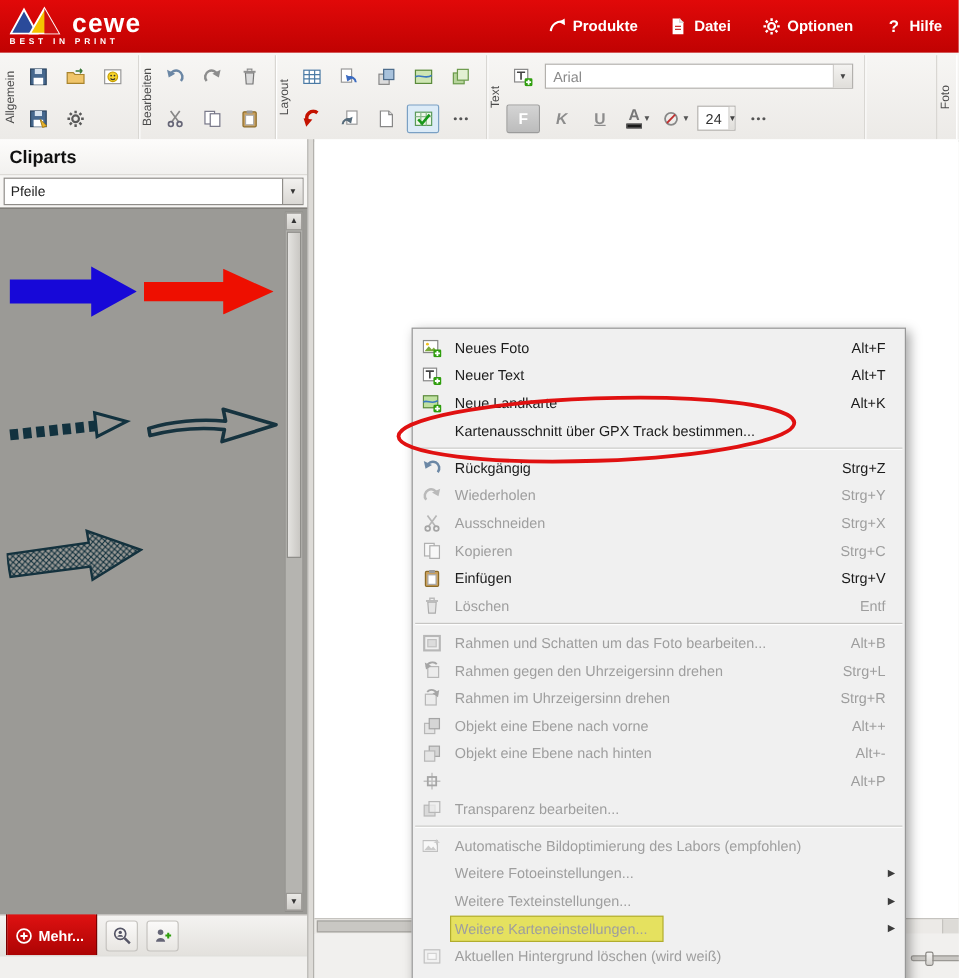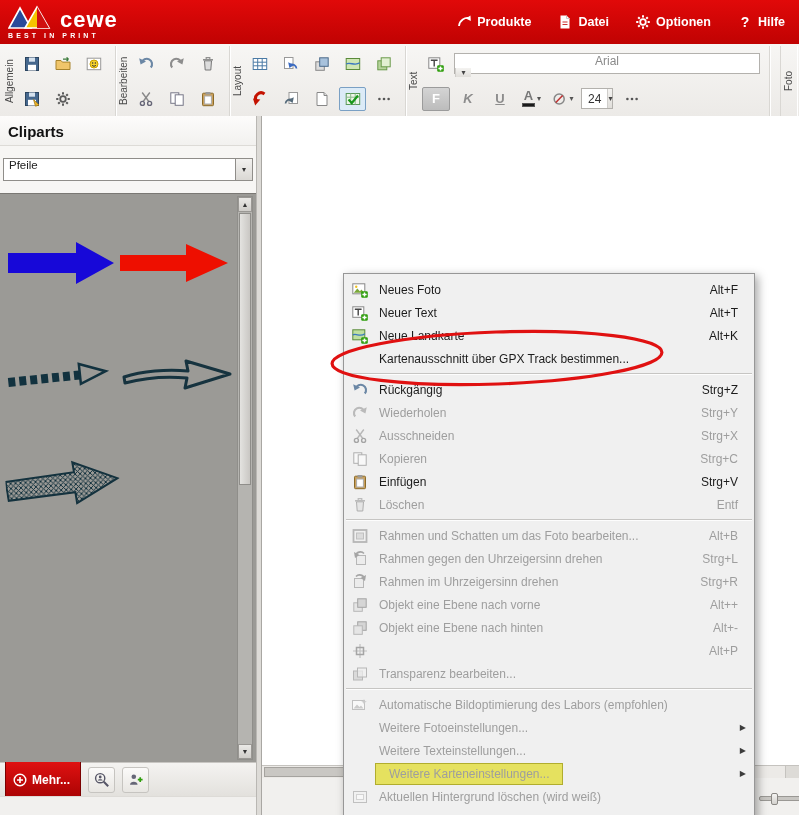--- a/index.html
+++ b/index.html
@@ -27,34 +27,34 @@
   .tbtn { min-width:27px; height:24px; display:flex; align-items:center; justify-content:center; border:1px solid transparent; border-radius:2px; margin:0 2px; cursor:pointer; }
   .tbtn.pressed { background:#dcebf7; border-color:#7aa0c4; }
   .dd { font-size:8px; color:#555; margin-left:2px; }
   .letterbtn { font-size:13px; color:#8c8c8c; font-weight:bold; width:28px; }
   .boldbtn { background:linear-gradient(#d4d4d4,#bcbcbc); border-color:#9b9b9b; color:#fff; }
   .italicbtn { font-style:italic; }
   .underlinebtn { text-decoration:underline; }
   .combo { background:#fff; border:1px solid #b3b1ad; height:21px; display:flex; align-items:center; margin:0 3px; }
   .combo-text { padding:0 6px; font-size:12px; color:#8a8a8a; flex:1; white-space:nowrap; }
   .combo-arrow { width:16px; align-self:stretch; display:flex; align-items:center; justify-content:center; font-size:8px; color:#444; border-left:1px solid #d0cecb; background:linear-gradient(#f4f3f1,#e0deda); }
-  .font-combo { width:306px;flex-direction:column; }
+  .font-combo { width:257px; }
   .size-combo { width:32px; }
   .size-combo .combo-text { color:#333; }
   .colorbtn { display:flex; align-items:center; padding:1px 3px; }
   .a-wrap { display:flex; flex-direction:column; align-items:center; }
   .a-glyph { font-size:13px; font-weight:bold; color:#777; line-height:12px; }
   .color-bar { width:13px; height:4px; background:#1a1a1a; border:1px solid #555; margin-top:1px; }
   .tb-foto { margin-left:auto; border-right:none; border-left:1px solid #d9d7d3; padding-right:2px; }
 
   
   #main { position:absolute; top:116px; left:0; right:0; bottom:0; display:flex; }
   #sidebar { width:256px; display:flex; flex-direction:column; background:#f7f6f4; }
   .sb-header { height:30px; padding:7px 0 0 8px; font-size:15px; font-weight:bold; color:#111; background:linear-gradient(#fdfcfb,#f2f1ef); border-bottom:1px solid #dddbd7; }
-  .sb-dropdown { height:23px; margin:12px 3px; background:#fff; border:1px solid #8f8d89; display:flex; align-items:flex-start; cursor:pointer; }
+  .sb-dropdown { height:23px; margin:2px 3px; background:#fff; border:1px solid #8f8d89; display:flex; align-items:center; cursor:pointer; }
   .sb-dd-text { flex:1; font-size:11.5px; color:#222; padding-left:5px; }
   .sb-dd-btn { width:17px; align-self:stretch; border-left:1px solid #8f8d89; background:linear-gradient(#f2f1ef,#dad8d4); display:flex; align-items:center; justify-content:center; font-size:8px; color:#333; }
   .sb-canvas { flex:1; background:#9b9a96; position:relative; border-top:1px solid #7a7874; overflow:hidden; }
   .clipart { position:absolute; cursor:pointer; }
   .sb-scrollbar { position:absolute; top:2px; bottom:2px; right:3px; width:16px; background:#b5b4b0; border:1px solid #8f8e8a; display:flex; flex-direction:column; }
   .sb-sb-up,.sb-sb-down { height:15px; flex:none; background:linear-gradient(#eae9e6,#cfcdc9); border:1px solid #9a9894; font-size:7px; color:#333; display:flex; align-items:center; justify-content:center; cursor:pointer; }
   .sb-sb-down { margin-top:auto; }
   .sb-sb-thumb { height:272px; flex:none; margin:1px; background:linear-gradient(90deg,#e4e3e0,#c9c7c3); border:1px solid #8f8e8a; cursor:pointer; }
   .sb-footer { height:34px; flex:none; background:linear-gradient(#f4f3f1,#e3e1dd); border-top:1px solid #c8c6c2; display:flex; align-items:center; padding:0 5px; gap:7px; }
   .mehr-btn { height:42px; background:linear-gradient(#e21212,#a60202); border:1px solid #7a0000; border-radius:3px; color:#fff; font-weight:bold; font-size:12px; display:flex; align-items:center; gap:4px; padding:0 10px 0 6px; cursor:pointer; box-shadow:inset 0 1px 0 rgba(255,255,255,.35); }
@@ -74,21 +74,21 @@
 
   
   #context-menu { position:absolute; left:343px; top:273px; width:412px; background:#f0f0f0; border:1px solid #979797; box-shadow:3px 3px 9px rgba(0,0,0,.35); padding:4px 0 12px; z-index:50; }
   .menu-item { display:flex; align-items:center; height:23px; padding:0 16px 0 8px; cursor:pointer; color:#1c1c1c; }
   .micon { width:16px; height:16px; margin-right:11px; flex:none; display:inline-flex; align-items:center; justify-content:center; }
   .menu-item.disabled { color:#9e9e9e; }
   .menu-item.disabled .micon { filter:grayscale(1) opacity(.55); }
   .menu-item .label { white-space:nowrap; }
   .menu-item .shortcut { margin-left:auto; padding-left:18px; white-space:nowrap; }
   .menu-item .subarrow { font-size:8px; color:#3c3c3c; margin:0 -8px 0 8px; }
-  .menu-item.hl .label { background:#e5e15f; box-shadow:0 0 0 1px #b1ad2e; padding:3px 12px 3px 13px; margin-left:-3px; }
+  .menu-item.hl .label { background:#e5e15f; box-shadow:0 0 0 1px #b1ad2e; padding:3px 12px 3px 3px; margin-left:-3px; }
   .menu-sep { border-top:1px solid #c6c5c3; border-bottom:1px solid #fdfdfd; margin:3px 2px; }
 
   
   #annotation { position:absolute; left:326px; top:327px; z-index:60; pointer-events:none; }
 </style>
 </head>
 <body>
 
 <div id="app">
 

